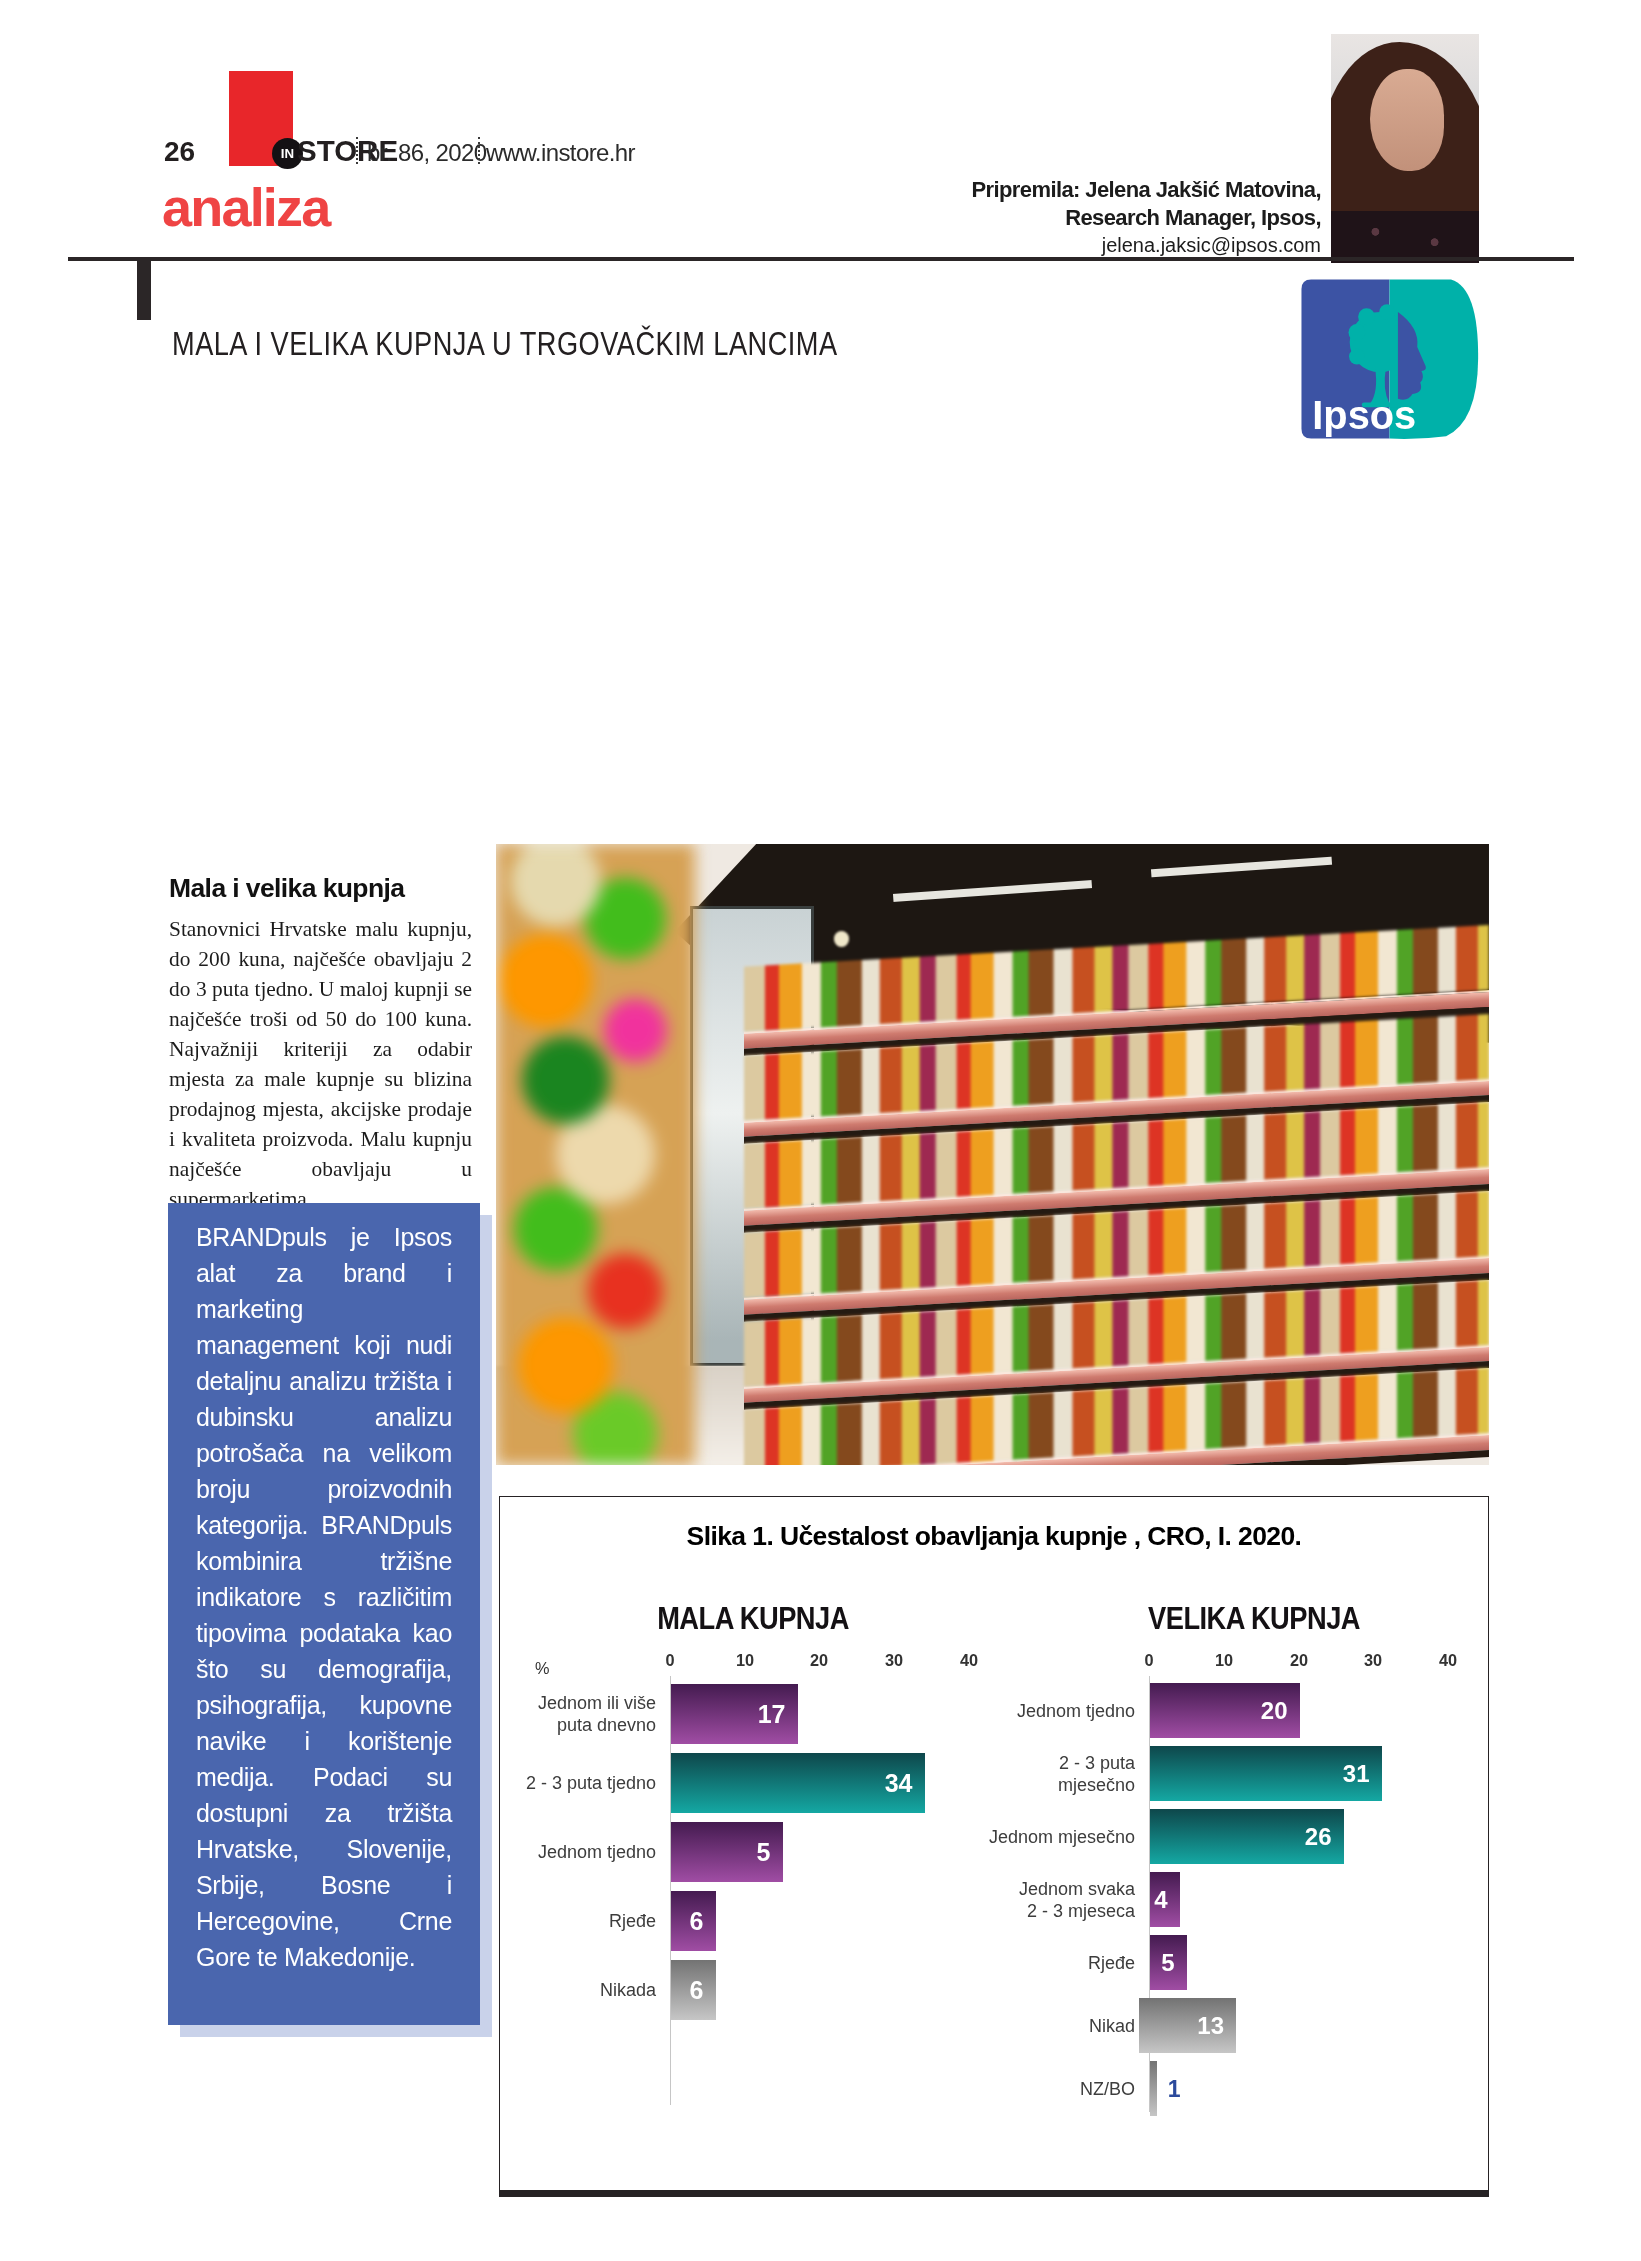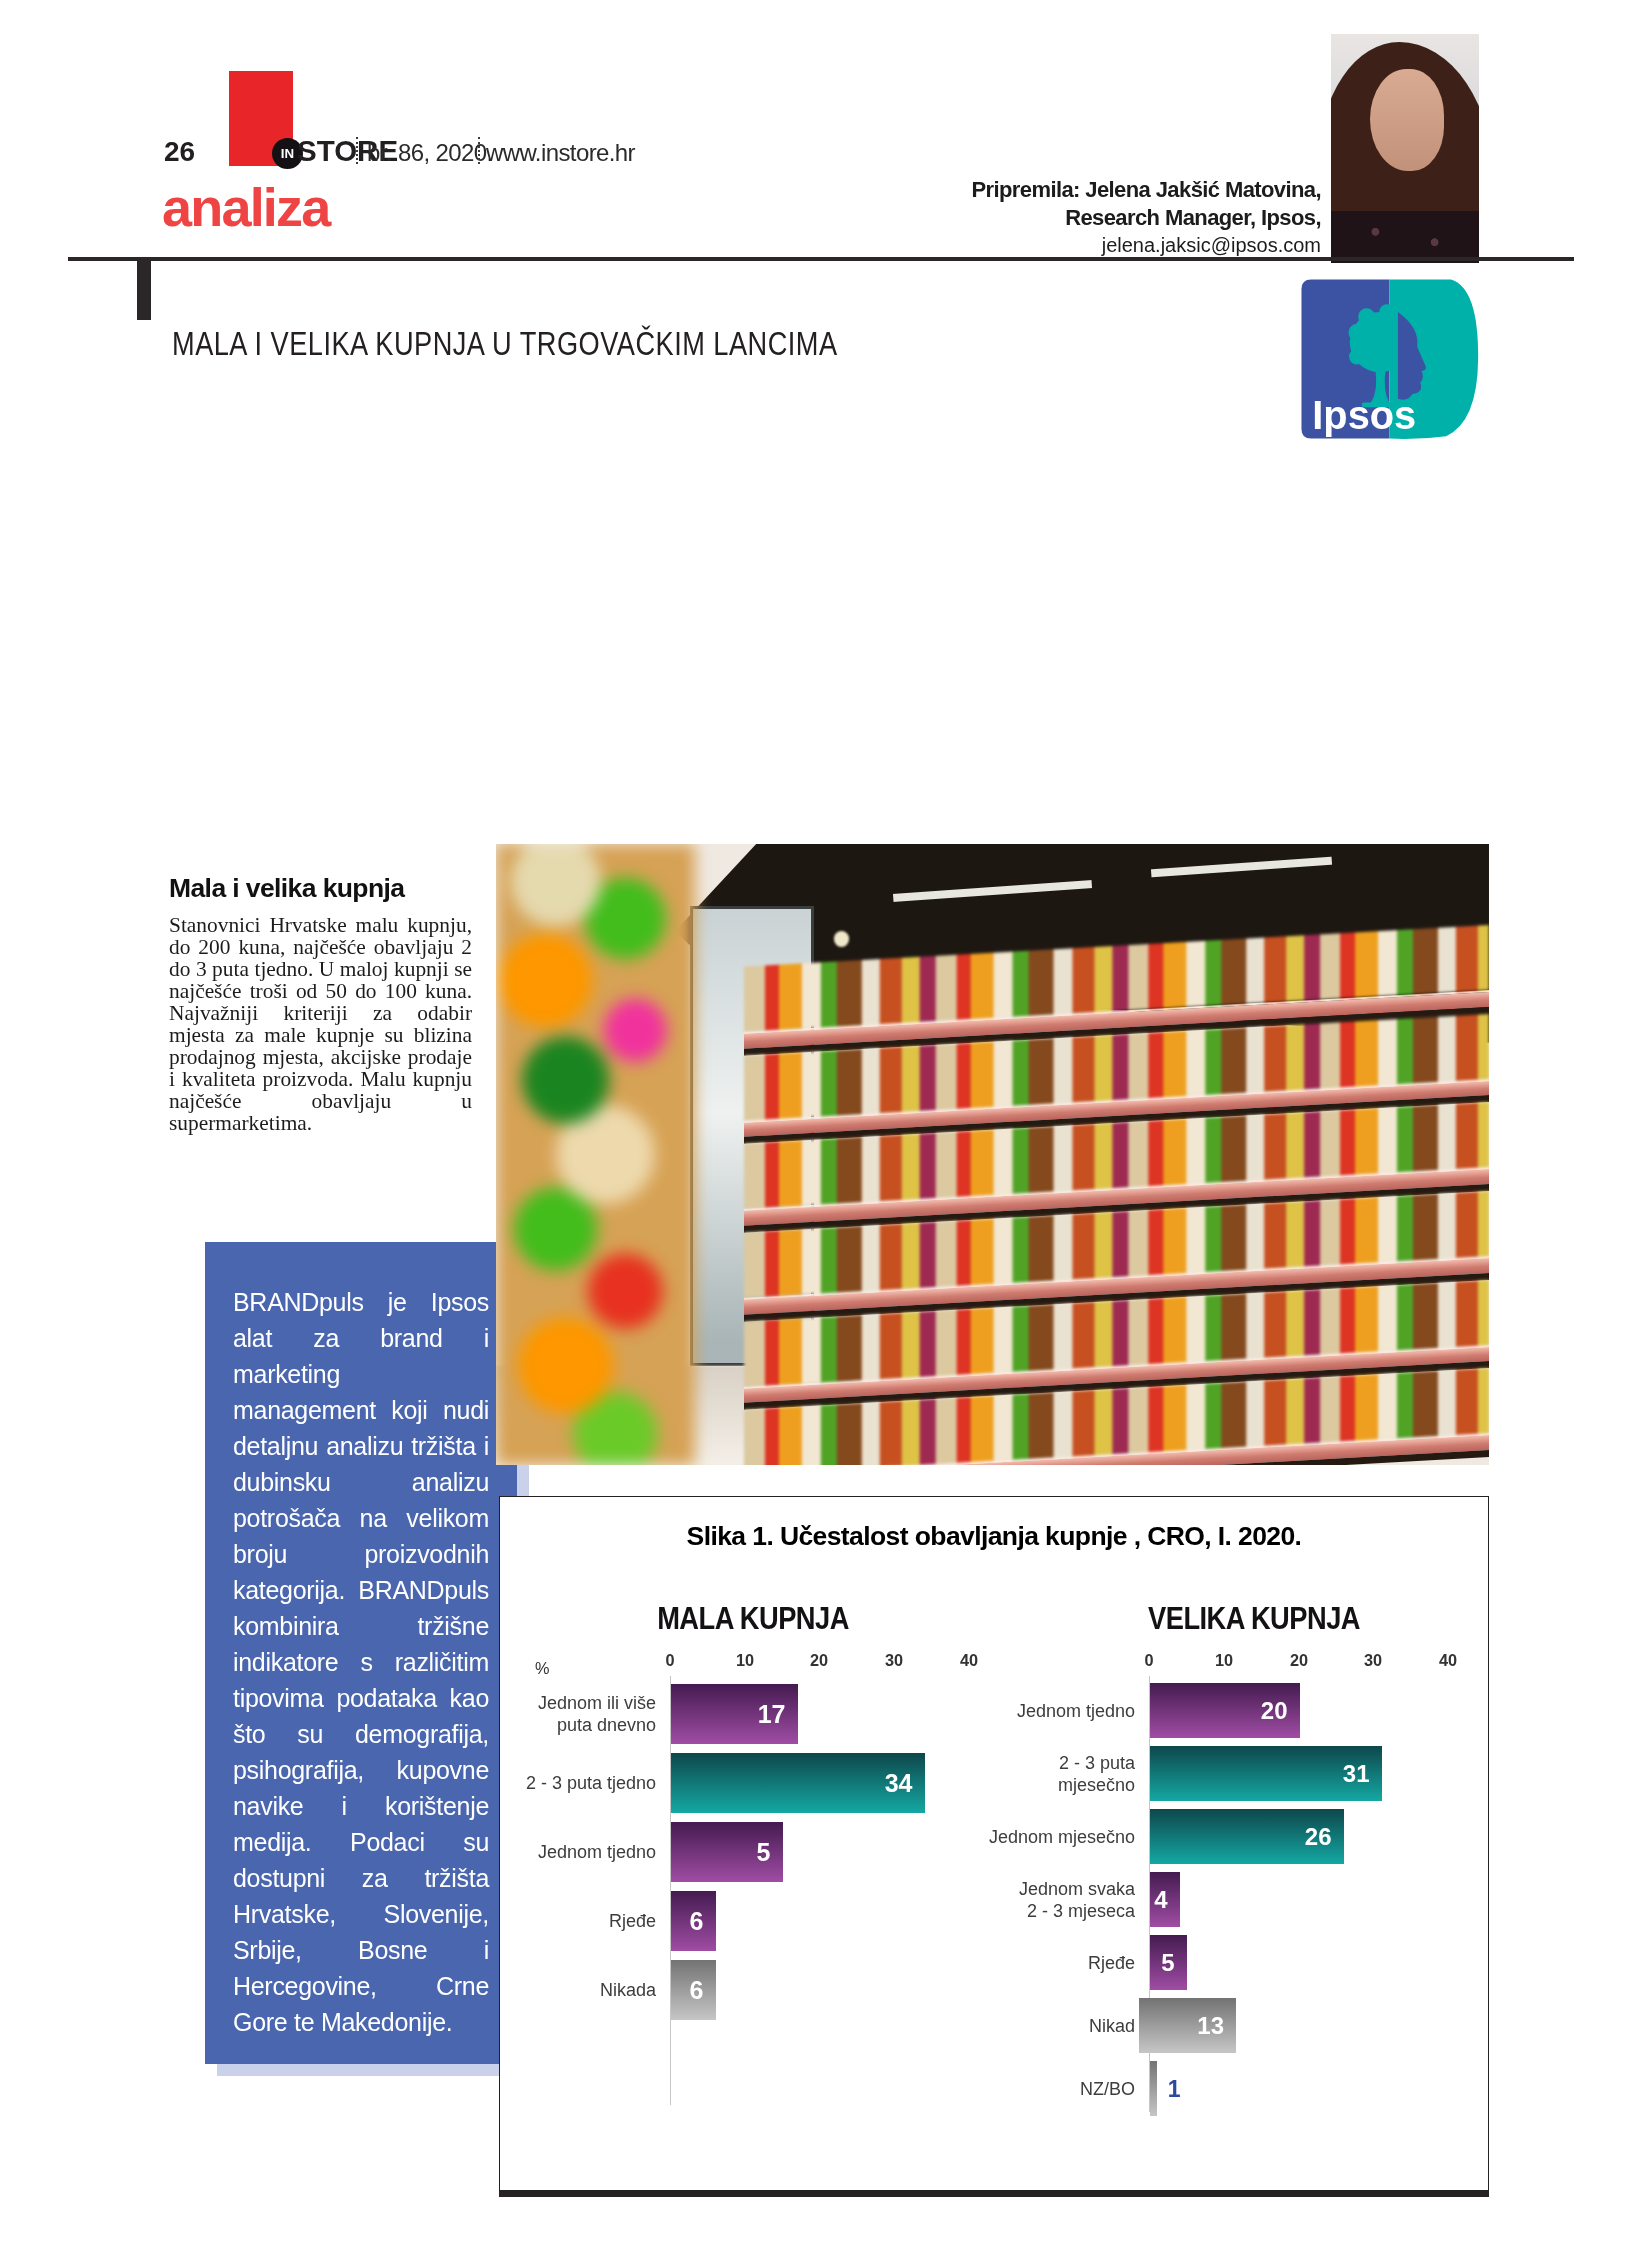--- a/index.html
+++ b/index.html
@@ -39,23 +39,23 @@
   .kicker{left:172px;top:324px;font-size:34px;font-weight:400;color:#242021;
           transform:scaleX(.8);transform-origin:left top;letter-spacing:0.6px;white-space:nowrap;}
   .article-title{left:163px;top:365px;font-size:95px;font-weight:bold;color:#141114;
                  line-height:116px;letter-spacing:-3px;white-space:pre-line;}
   .lead{left:169px;top:680px;font-size:28px;color:#303030;line-height:39px;
         letter-spacing:-0.3px;white-space:pre-line;}
 
   
   .col-head{left:169px;top:873px;font-size:26.5px;font-weight:bold;color:#111;letter-spacing:-0.6px;}
   .col-body{left:169px;top:914px;width:303px;font-family:"Liberation Serif", serif;
-            font-size:21.4px;line-height:22px;color:#1c1c1c;text-align:justify;}
-  .brand-box{left:168px;top:1242px;width:312px;height:822px;box-sizing:border-box;
-             padding:42px 28px;background:var(--boxblue);box-shadow:12px 12px 0 var(--boxshadow);margin-left:37px;}
+            font-size:21.4px;line-height:30px;color:#1c1c1c;text-align:justify;}
+  .brand-box{left:168px;top:1203px;width:312px;height:822px;box-sizing:border-box;
+             padding:16px 28px;background:var(--boxblue);box-shadow:12px 12px 0 var(--boxshadow);}
   .brand-box p{margin:0;color:#fff;font-size:25px;line-height:36px;text-align:justify;letter-spacing:-0.3px;}
 
   
   .ipsos{left:1299px;top:277px;width:181px;height:164px;}
 
   
   .photo{left:496px;top:844px;width:993px;height:621px;overflow:hidden;background:#efe9e2;}
   .ph-ceiling{position:absolute;left:18%;top:0;width:82%;height:32%;background:#1d1712;
               clip-path:polygon(0 44%,10% 0,100% 0,100% 100%,6% 66%);}
   .ph-light{position:absolute;height:7.8px;background:#fdfdf6;opacity:.9;filter:blur(0.6px);}

